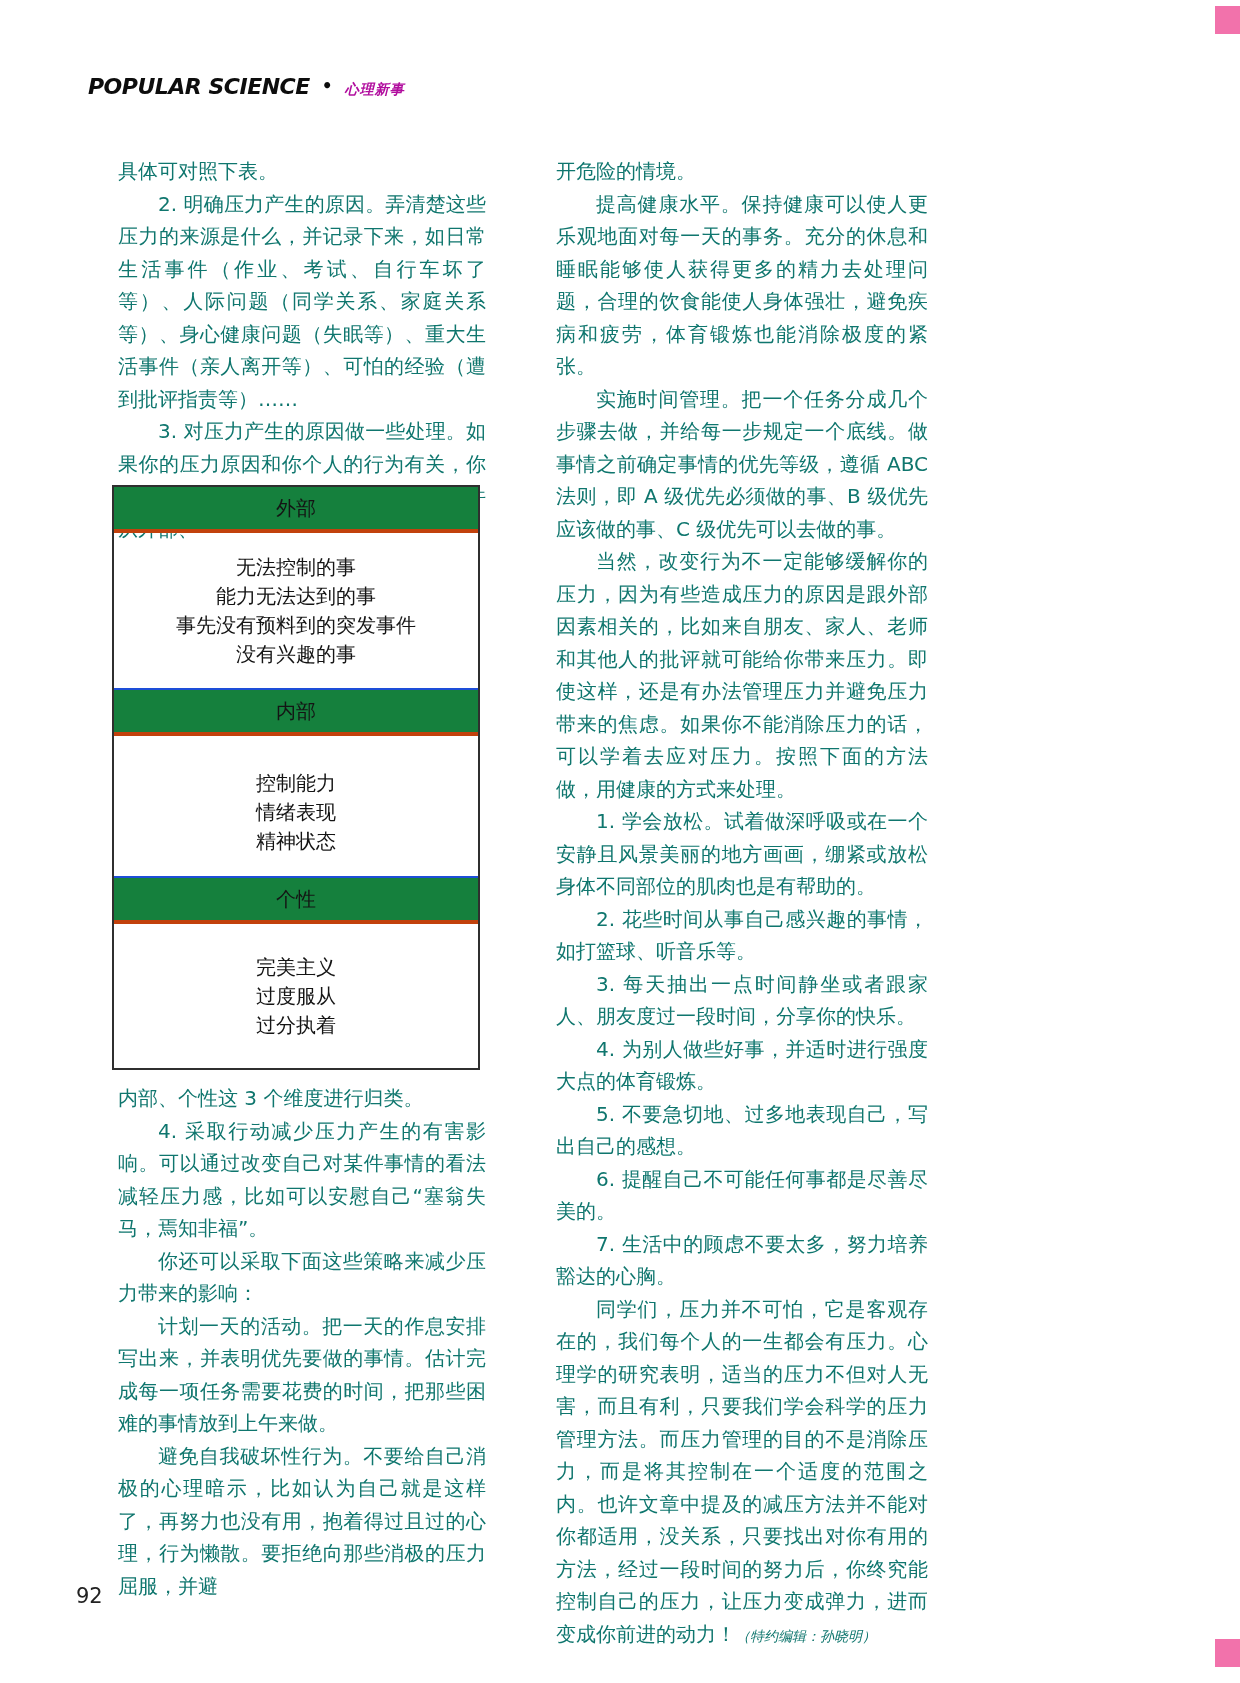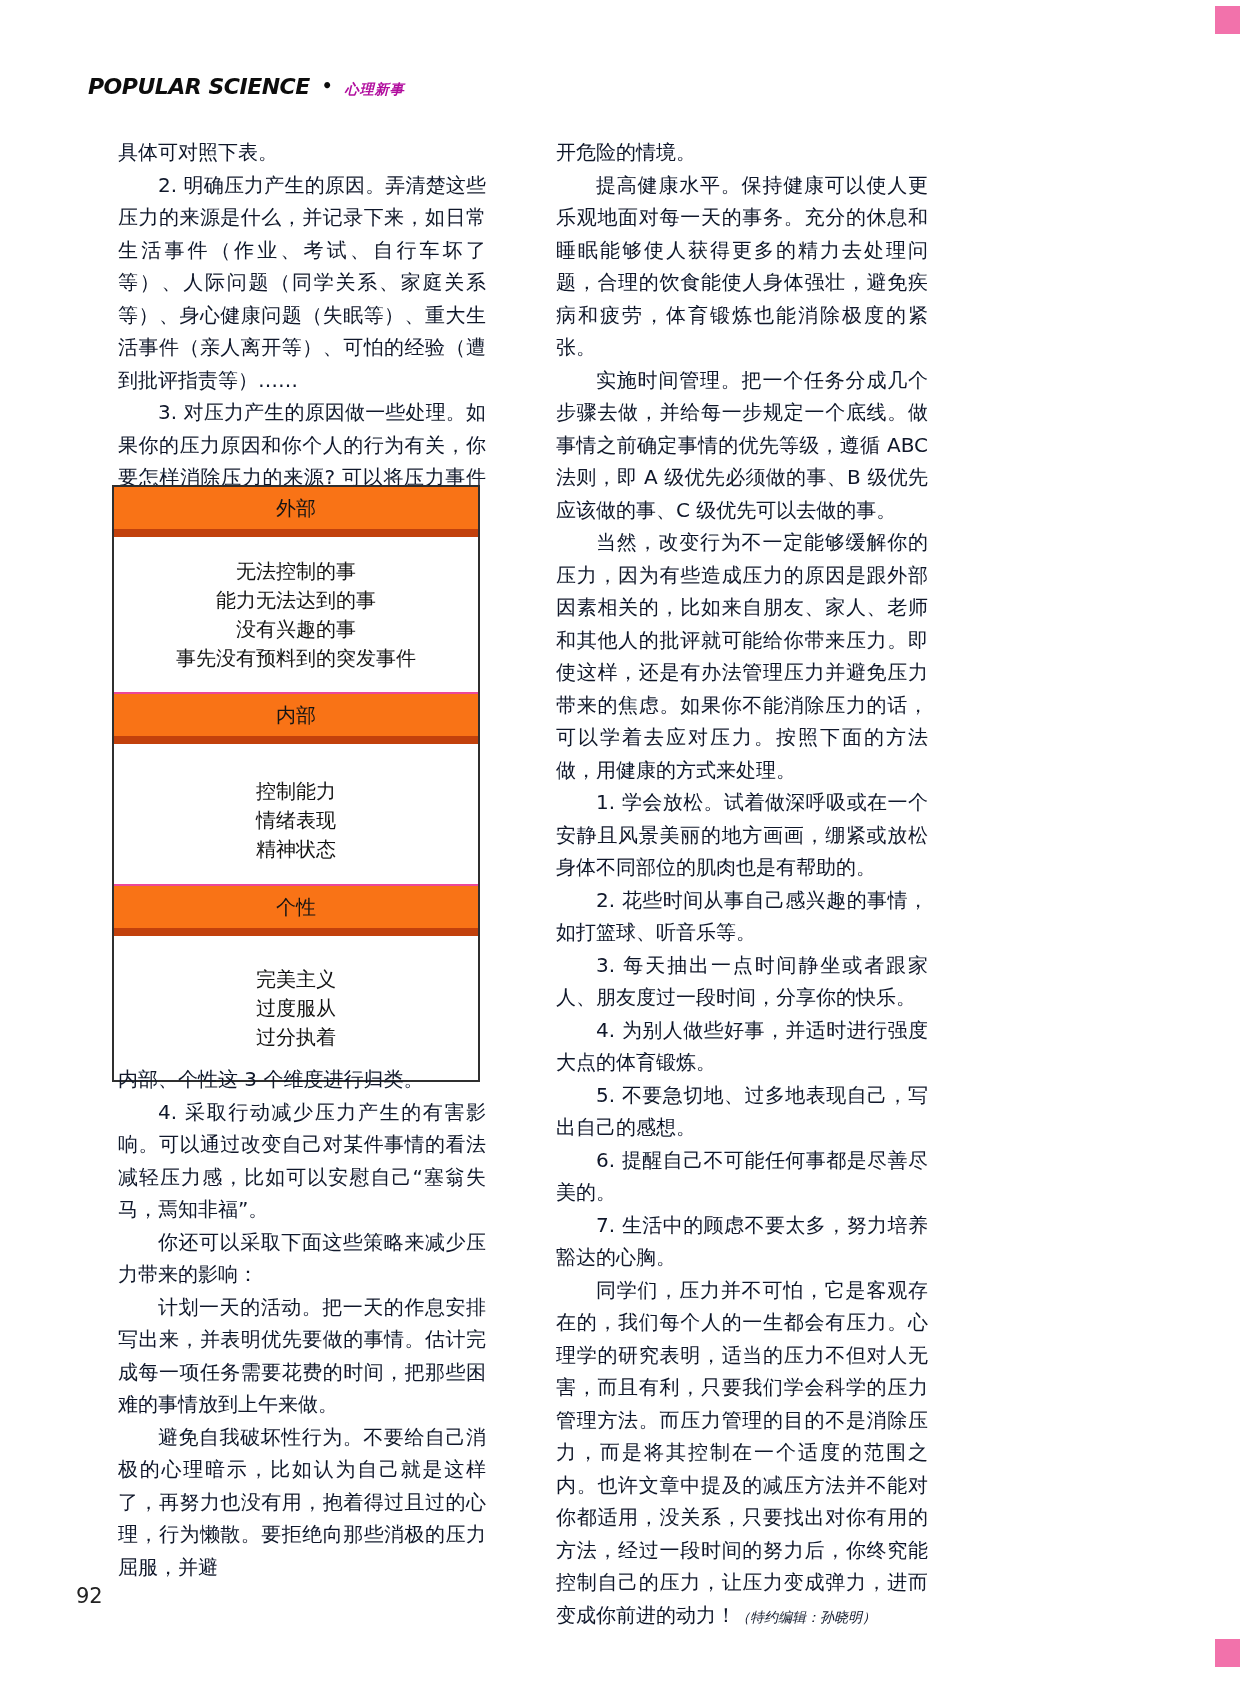--- a/index.html
+++ b/index.html
@@ -26,21 +26,22 @@
   .masthead .brand { color: #0d0d0d; letter-spacing: -0.5px; }
   .masthead .dot { color: #0d0d0d; margin: 0 12px; font-size: 17px; vertical-align: 2px; }
   .masthead .section { color: #b10d9e; font-size: 14px; letter-spacing: 1px; }
 
   
   .col {
     position: absolute;
     font-size: 20px;
     line-height: 32.5px;
     text-align: justify;
-    color: #0f172a;
+    color: #0f766e;
+    margin-top: 19px;
   }
   .col p { margin: 0; }
   .col p.indent { text-indent: 2em; }
   .col-left-top    { left: 118px; top: 136px;  width: 368px; }
   .col-left-bottom { left: 118px; top: 1063px; width: 368px; }
   .col-right       { left: 556px; top: 136px;  width: 372px; }
 
   .credit {
     font-family: "DejaVu Serif", "Liberation Serif", serif;
     font-style: italic;
@@ -54,32 +55,32 @@
     top: 485px;
     width: 368px;
     box-sizing: border-box;
     border: 2px solid #2f2f2f;
     text-align: center;
     font-size: 20px;
     color: #141414;
   }
   .t-header {
     height: 42px;
-    background: #f97316;
+    background: #15803d;
     display: flex;
     align-items: center;
     justify-content: center;
-    border-bottom: 8px solid #c2410c;
+    border-bottom: 4px solid #c2410c;
   }
   .t-body {
     display: flex;
     flex-direction: column;
     justify-content: center;
     line-height: 29px;
-    border-bottom: 2px solid #ec4899;
+    border-bottom: 2px solid #1d4ed8;
   }
   .t-body.b1 { height: 155px; }
   .t-body.b2 { height: 128px; margin-top: 12px; }
   .t-body.b3 { height: 144px; border-bottom: none; border-radius: 31px; }
 
   
   .corner-mark {
     position: absolute;
     right: 0;
     width: 25px;
@@ -114,22 +115,22 @@
     <p>具体可对照下表。</p>
     <p class="indent">2. 明确压力产生的原因。弄清楚这些压力的来源是什么，并记录下来，如日常生活事件（作业、考试、自行车坏了等）、人际问题（同学关系、家庭关系等）、身心健康问题（失眠等）、重大生活事件（亲人离开等）、可怕的经验（遭到批评指责等）……</p>
     <p class="indent">3. 对压力产生的原因做一些处理。如果你的压力原因和你个人的行为有关，你要怎样消除压力的来源? 可以将压力事件从外部、</p>
   </div>
 
   <div class="stress-table">
     <div class="t-header">外部</div>
     <div class="t-body b1">
       <div>无法控制的事</div>
       <div>能力无法达到的事</div>
+      <div>事先没有预料到的突发事件</div>
       <div>没有兴趣的事</div>
-      <div>事先没有预料到的突发事件</div>
     </div>
     <div class="t-header">内部</div>
     <div class="t-body b2">
       <div>控制能力</div>
       <div>情绪表现</div>
       <div>精神状态</div>
     </div>
     <div class="t-header">个性</div>
     <div class="t-body b3">
       <div>完美主义</div>

